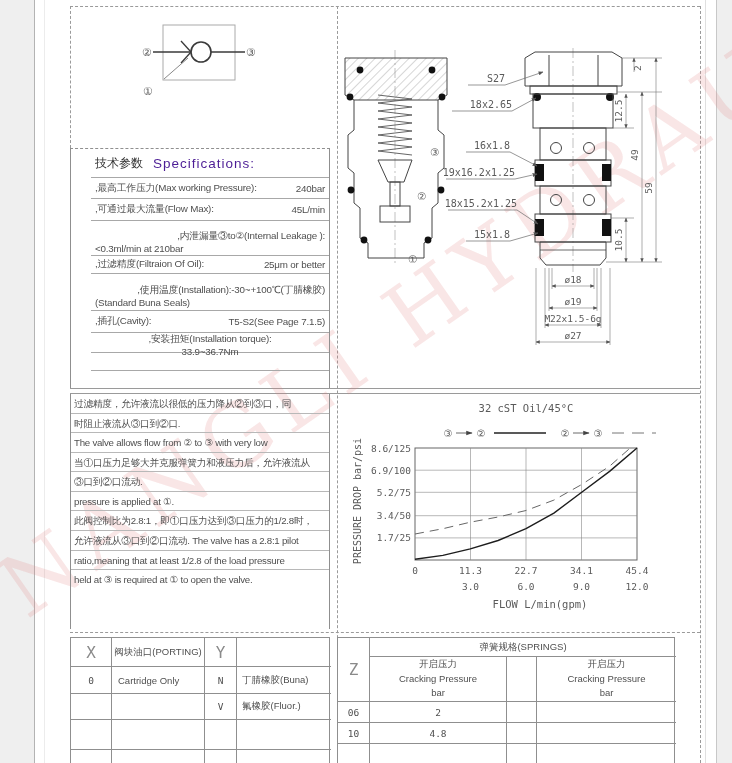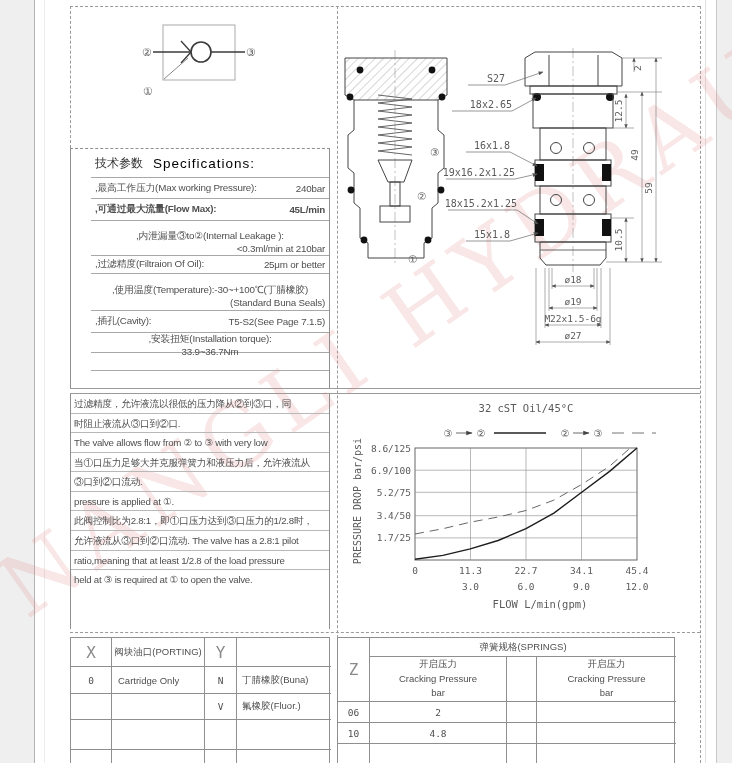--- a/index.html
+++ b/index.html
@@ -14,26 +14,26 @@
   
   .specs{position:absolute;left:70px;top:148px;width:260px;height:240px;box-sizing:border-box;
     border-left:1px solid #8f8f8f;border-right:1px solid #8f8f8f;border-top:1px dashed #8f8f8f;z-index:6;padding-left:20px;}
   .srow{box-sizing:border-box;border-bottom:1px solid #a8a8a8;display:flex;align-items:center;
     justify-content:space-between;padding:0 4px;font-size:9.8px;letter-spacing:-0.2px;color:#4f4f4f;}
   .srow.noline{border-bottom:none;}
   .srow .lbl{white-space:nowrap;}
   .srow .val{white-space:nowrap;}
   .srow2{box-sizing:border-box;border-bottom:1px solid #a8a8a8;display:flex;flex-direction:column;
     justify-content:center;padding:0 4px;font-size:9.8px;letter-spacing:-0.2px;color:#4f4f4f;}
-  .srow2 .l1{display:flex;justify-content:center;white-space:nowrap;margin-top:8px;}
-  .srow2 .l2{text-align:right;white-space:nowrap;}
+  .srow2 .l1{display:flex;justify-content:flex-end;white-space:nowrap;margin-top:8px;}
+  .srow2 .l2{text-align:left;white-space:nowrap;}
   .spec-head{display:flex;align-items:center;gap:10px;border-bottom:1px solid #a8a8a8;
     box-sizing:border-box;padding:0 4px;}
   .spec-head .cn{font-size:12px;color:#333;}
-  .spec-head .en{font-size:13.5px;letter-spacing:1px;color:#000000;}
+  .spec-head .en{font-size:13.5px;letter-spacing:1px;color:#4c1d95;}
   
   .desc{position:absolute;left:70px;top:394px;width:260px;height:235px;box-sizing:border-box;
     border-left:1px solid #8f8f8f;border-right:1px solid #8f8f8f;z-index:6;}
   .drow{box-sizing:border-box;height:19.58px;line-height:19.58px;border-bottom:1px solid #b8b8b8;
     font-size:9.7px;letter-spacing:-0.25px;padding:0 3px;white-space:nowrap;overflow:hidden;color:#4f4f4f;}
   .drow:last-child{border-bottom:none;}
   
   .tbl{position:absolute;box-sizing:border-box;border:1px solid #8f8f8f;border-bottom:none;z-index:6;background:transparent;}
   .tl{position:absolute;background:#8f8f8f;}
   .tcell{position:absolute;display:flex;align-items:center;justify-content:center;
@@ -83,37 +83,37 @@
 
   <div class="specs">
     <div class="spec-head" style="height:29px;">
       <span class="cn">技术参数</span>
       <span class="en">Specifications:</span>
     </div>
     <div class="srow" style="height:21px;text-align:center;">
       <span class="lbl">,最高工作压力(Max working Pressure):</span>
       <span class="val">240bar</span>
     </div>
-    <div class="srow" style="height:22px;font-weight:bold;">
+    <div class="srow" style="height:22px;">
       <span class="lbl">,可通过最大流量(Flow Max):</span>
       <span class="val">45L/min</span>
     </div>
     <div class="srow2" style="height:35px;">
       <div class="l1">
           <span>,内泄漏量③to②(Internal Leakage ):</span>
         </div>
       <div class="l2">&lt;0.3ml/min at 210bar</div>
     </div>
     <div class="srow" style="height:18px;">
       <span class="lbl">,过滤精度(Filtraion Of Oil):</span>
       <span class="val">25μm or better</span>
     </div>
     <div class="srow2" style="height:37px;">
       <div class="l1">
-        <span>,使用温度(Temperature):</span>
+        <span>,使用温度(Installation):</span>
         <span>-30~+100℃(丁腈橡胶)</span>
       </div>
       <div class="l2">(Standard Buna Seals)</div>
     </div>
     <div class="srow" style="height:22px;">
       <span class="lbl">,插孔(Cavity):</span>
       <span class="val">T5-S2(See Page 7.1.5)</span>
     </div>
     <div class="srow" style="height:20px;flex-direction:column;">
       <span class="lbl">,安装扭矩(Installation torque):</span>

